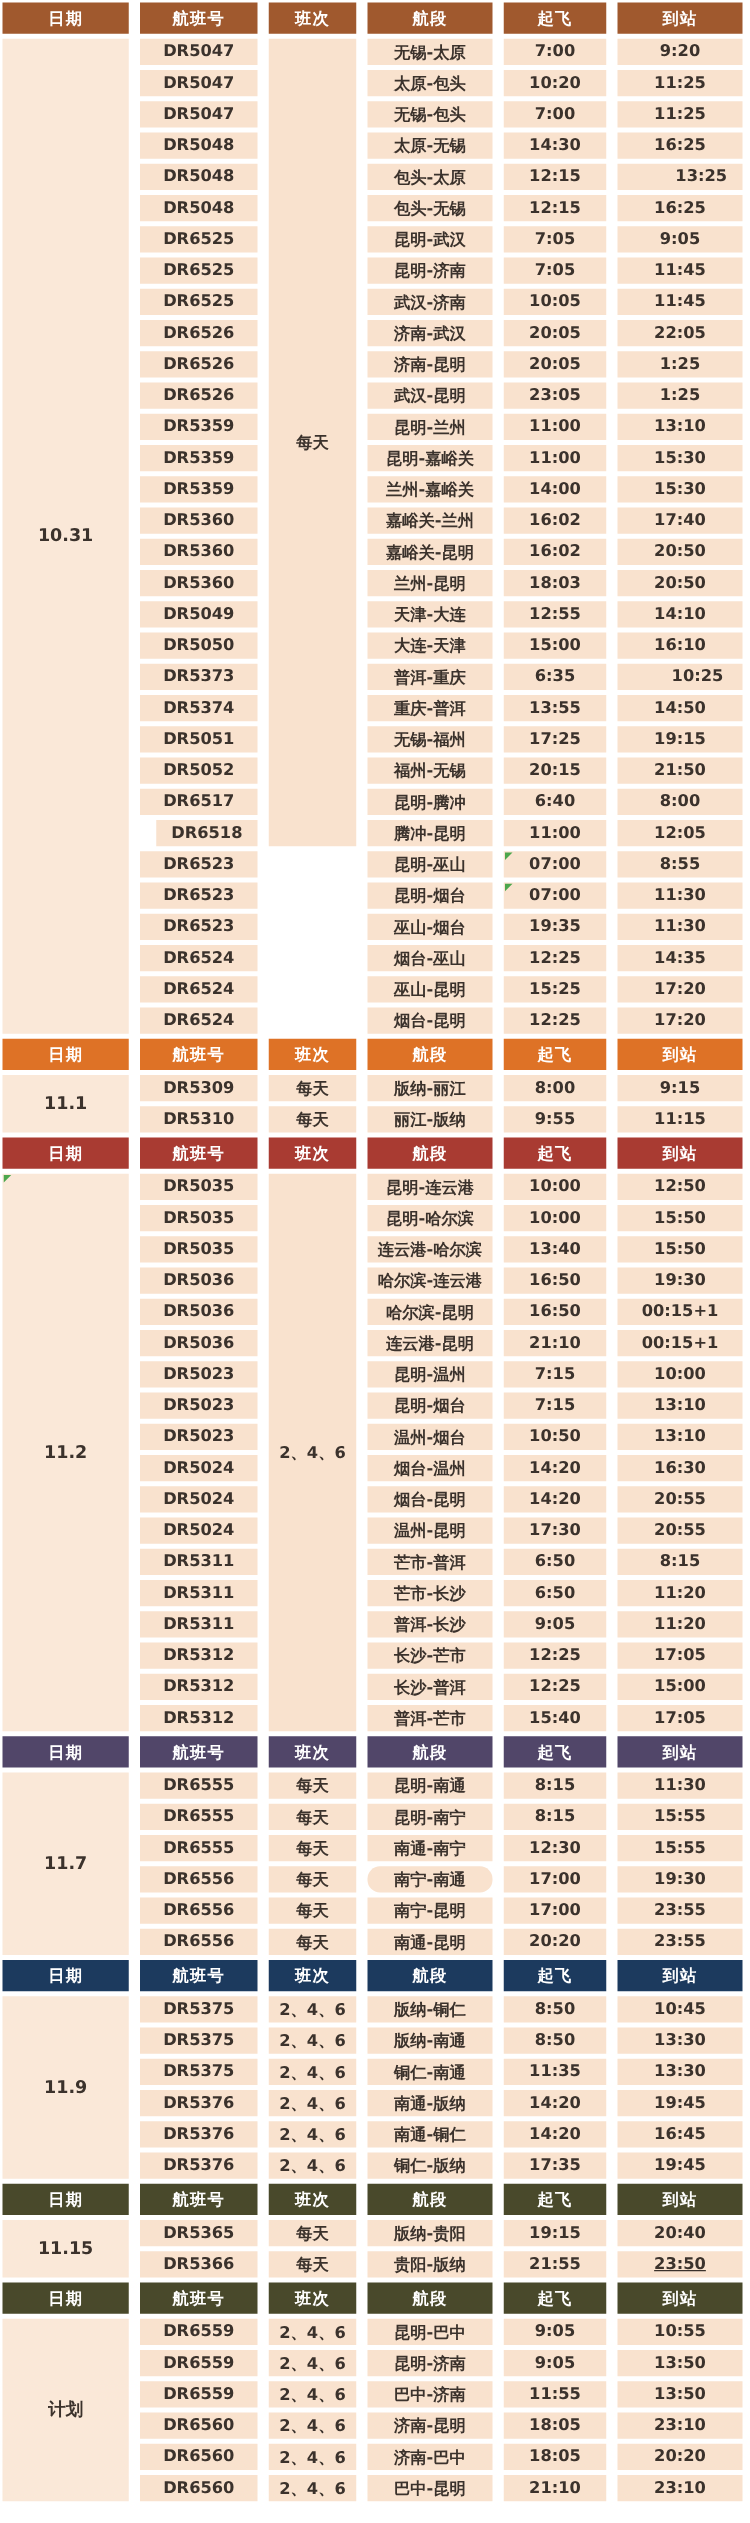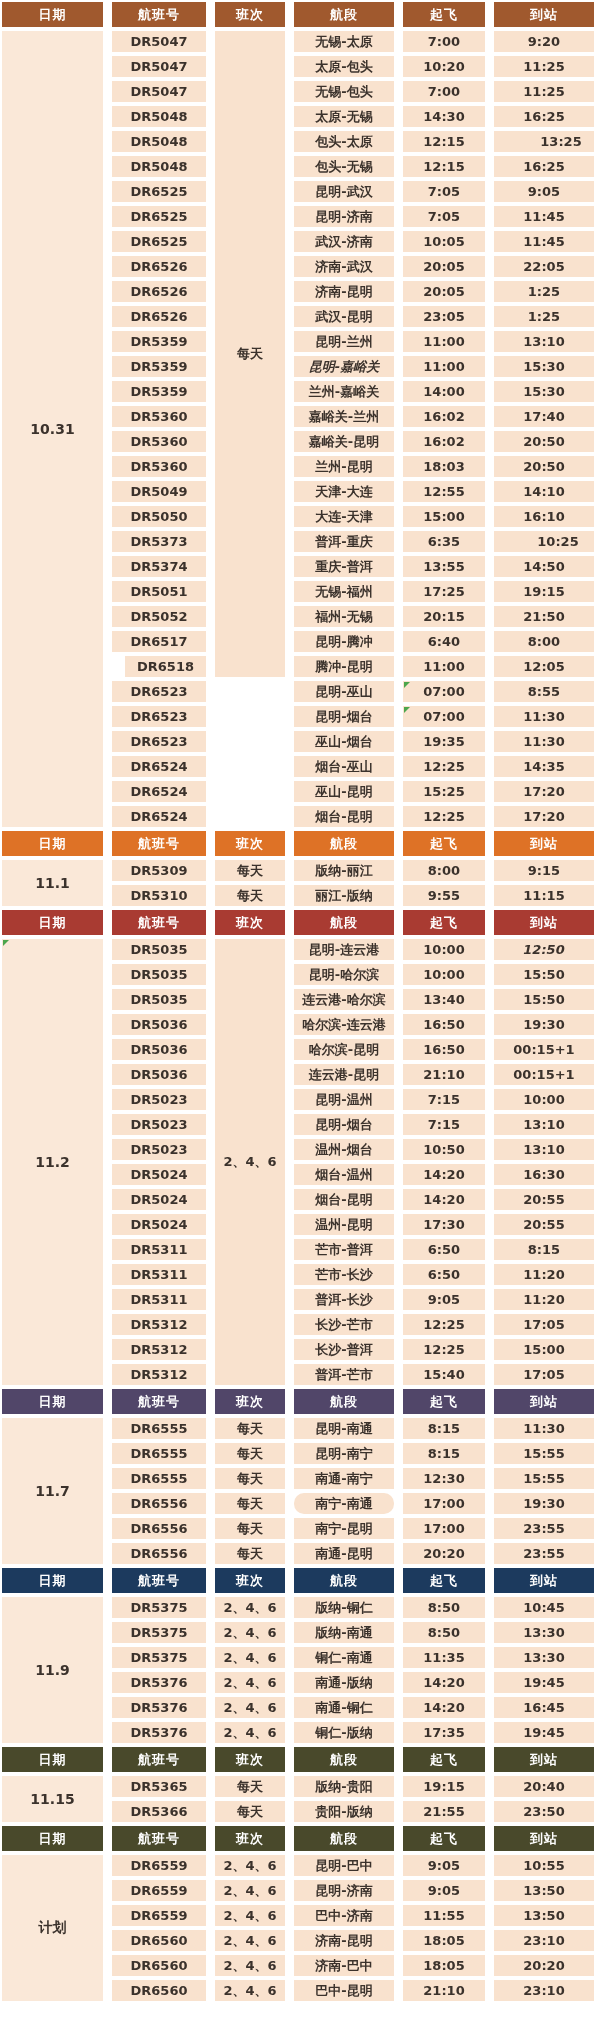--- a/index.html
+++ b/index.html
@@ -81,21 +81,21 @@
           <div class="cell" style="grid-area: 11 / 6;">1:25</div>
           <div class="cell" style="grid-area: 12 / 2;">DR6526</div>
           <div class="cell" style="grid-area: 12 / 4;">武汉-昆明</div>
           <div class="cell" style="grid-area: 12 / 5;">23:05</div>
           <div class="cell" style="grid-area: 12 / 6;">1:25</div>
           <div class="cell" style="grid-area: 13 / 2;">DR5359</div>
           <div class="cell" style="grid-area: 13 / 4;">昆明-兰州</div>
           <div class="cell" style="grid-area: 13 / 5;">11:00</div>
           <div class="cell" style="grid-area: 13 / 6;">13:10</div>
           <div class="cell" style="grid-area: 14 / 2;">DR5359</div>
-          <div class="cell" style="grid-area: 14 / 4; font-style: italic;">昆明-嘉峪关</div>
+          <div class="cell" style="grid-area: 14 / 4;">昆明-嘉峪关</div>
           <div class="cell" style="grid-area: 14 / 5;">11:00</div>
           <div class="cell" style="grid-area: 14 / 6;">15:30</div>
           <div class="cell" style="grid-area: 15 / 2;">DR5359</div>
           <div class="cell" style="grid-area: 15 / 4;">兰州-嘉峪关</div>
           <div class="cell" style="grid-area: 15 / 5;">14:00</div>
           <div class="cell" style="grid-area: 15 / 6;">15:30</div>
           <div class="cell" style="grid-area: 16 / 2;">DR5360</div>
           <div class="cell" style="grid-area: 16 / 4;">嘉峪关-兰州</div>
           <div class="cell" style="grid-area: 16 / 5;">16:02</div>
           <div class="cell" style="grid-area: 16 / 6;">17:40</div>
@@ -196,21 +196,21 @@
           <div class="hcell" style="background: rgb(169, 59, 50);">航段</div>
           <div class="hcell" style="background: rgb(169, 59, 50);">起飞</div>
           <div class="hcell" style="background: rgb(169, 59, 50);">到站</div>
         </div>
         <div class="grid body">
           <div class="cell date-cell" style="grid-area: 1 / 1 / span 18;">11.2<span class="marker"></span></div>
           <div class="cell freq-cell" style="grid-area: 1 / 3 / span 18;">2、4、6</div>
           <div class="cell" style="grid-area: 1 / 2;">DR5035</div>
           <div class="cell" style="grid-area: 1 / 4;">昆明-连云港</div>
           <div class="cell" style="grid-area: 1 / 5;">10:00</div>
-          <div class="cell" style="grid-area: 1 / 6; font-style: italic;">12:50</div>
+          <div class="cell" style="grid-area: 1 / 6;">12:50</div>
           <div class="cell" style="grid-area: 2 / 2;">DR5035</div>
           <div class="cell" style="grid-area: 2 / 4;">昆明-哈尔滨</div>
           <div class="cell" style="grid-area: 2 / 5;">10:00</div>
           <div class="cell" style="grid-area: 2 / 6;">15:50</div>
           <div class="cell" style="grid-area: 3 / 2;">DR5035</div>
           <div class="cell" style="grid-area: 3 / 4;">连云港-哈尔滨</div>
           <div class="cell" style="grid-area: 3 / 5;">13:40</div>
           <div class="cell" style="grid-area: 3 / 6;">15:50</div>
           <div class="cell" style="grid-area: 4 / 2;">DR5036</div>
           <div class="cell" style="grid-area: 4 / 4;">哈尔滨-连云港</div>
@@ -373,21 +373,21 @@
           <div class="cell date-cell" style="grid-area: 1 / 1 / span 2;">11.15</div>
           <div class="cell freq-cell" style="grid-area: 1 / 3 / span 1;">每天</div>
           <div class="cell freq-cell" style="grid-area: 2 / 3 / span 1;">每天</div>
           <div class="cell" style="grid-area: 1 / 2;">DR5365</div>
           <div class="cell" style="grid-area: 1 / 4;">版纳-贵阳</div>
           <div class="cell" style="grid-area: 1 / 5;">19:15</div>
           <div class="cell" style="grid-area: 1 / 6;">20:40</div>
           <div class="cell" style="grid-area: 2 / 2;">DR5366</div>
           <div class="cell" style="grid-area: 2 / 4;">贵阳-版纳</div>
           <div class="cell" style="grid-area: 2 / 5;">21:55</div>
-          <div class="cell" style="grid-area: 2 / 6;">23:50</div>
+          <div class="cell" style="grid-area: 2 / 6; text-decoration: underline;">23:50</div>
         </div>
       </div>
       <div class="section">
         <div class="grid header-row">
           <div class="hcell" style="background: rgb(73, 73, 43);">日期</div>
           <div class="hcell" style="background: rgb(73, 73, 43);">航班号</div>
           <div class="hcell" style="background: rgb(73, 73, 43);">班次</div>
           <div class="hcell" style="background: rgb(73, 73, 43);">航段</div>
           <div class="hcell" style="background: rgb(73, 73, 43);">起飞</div>
           <div class="hcell" style="background: rgb(73, 73, 43);">到站</div>

